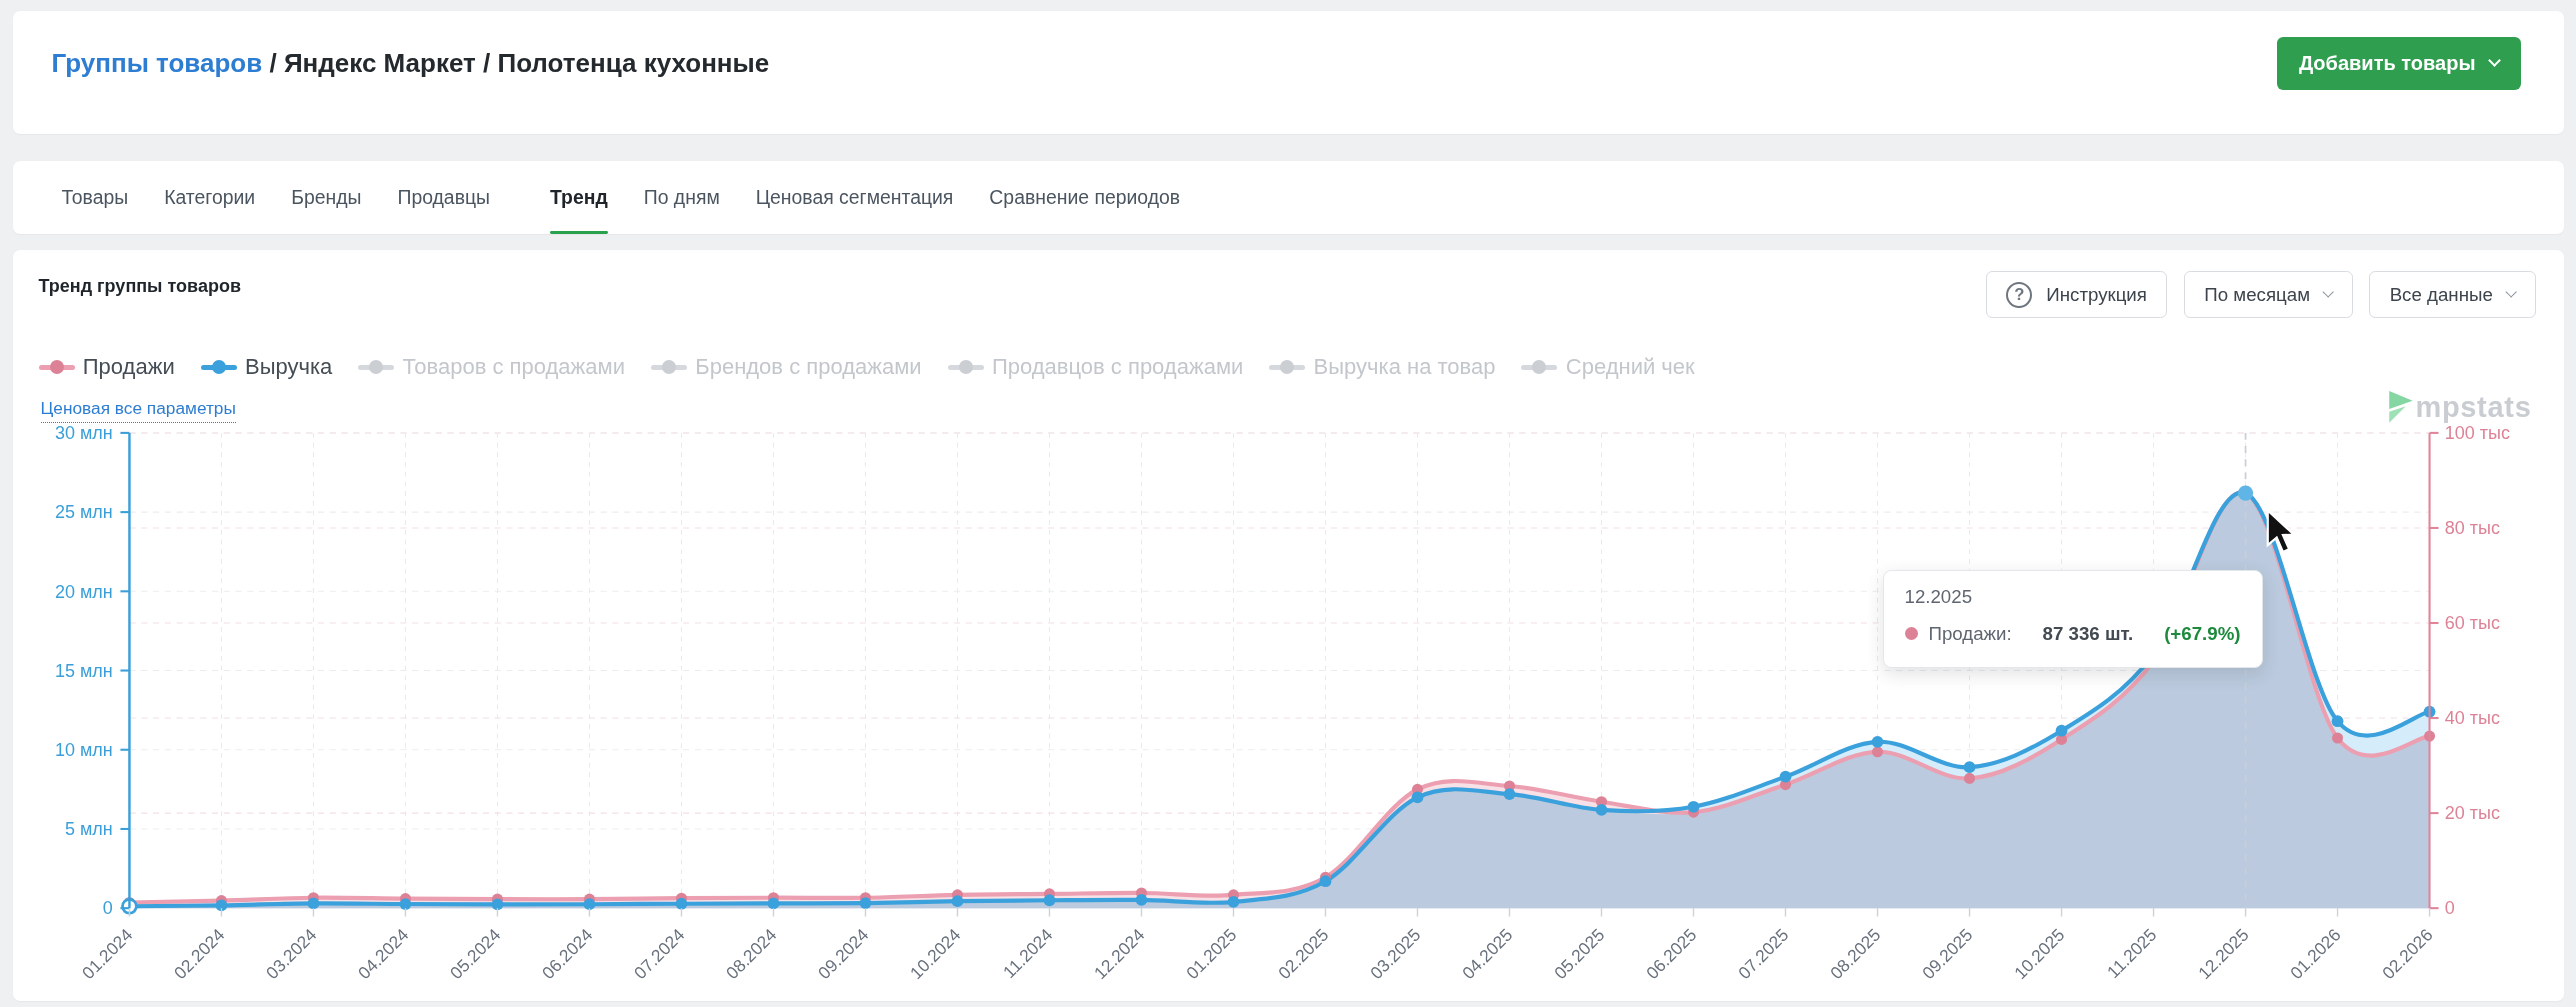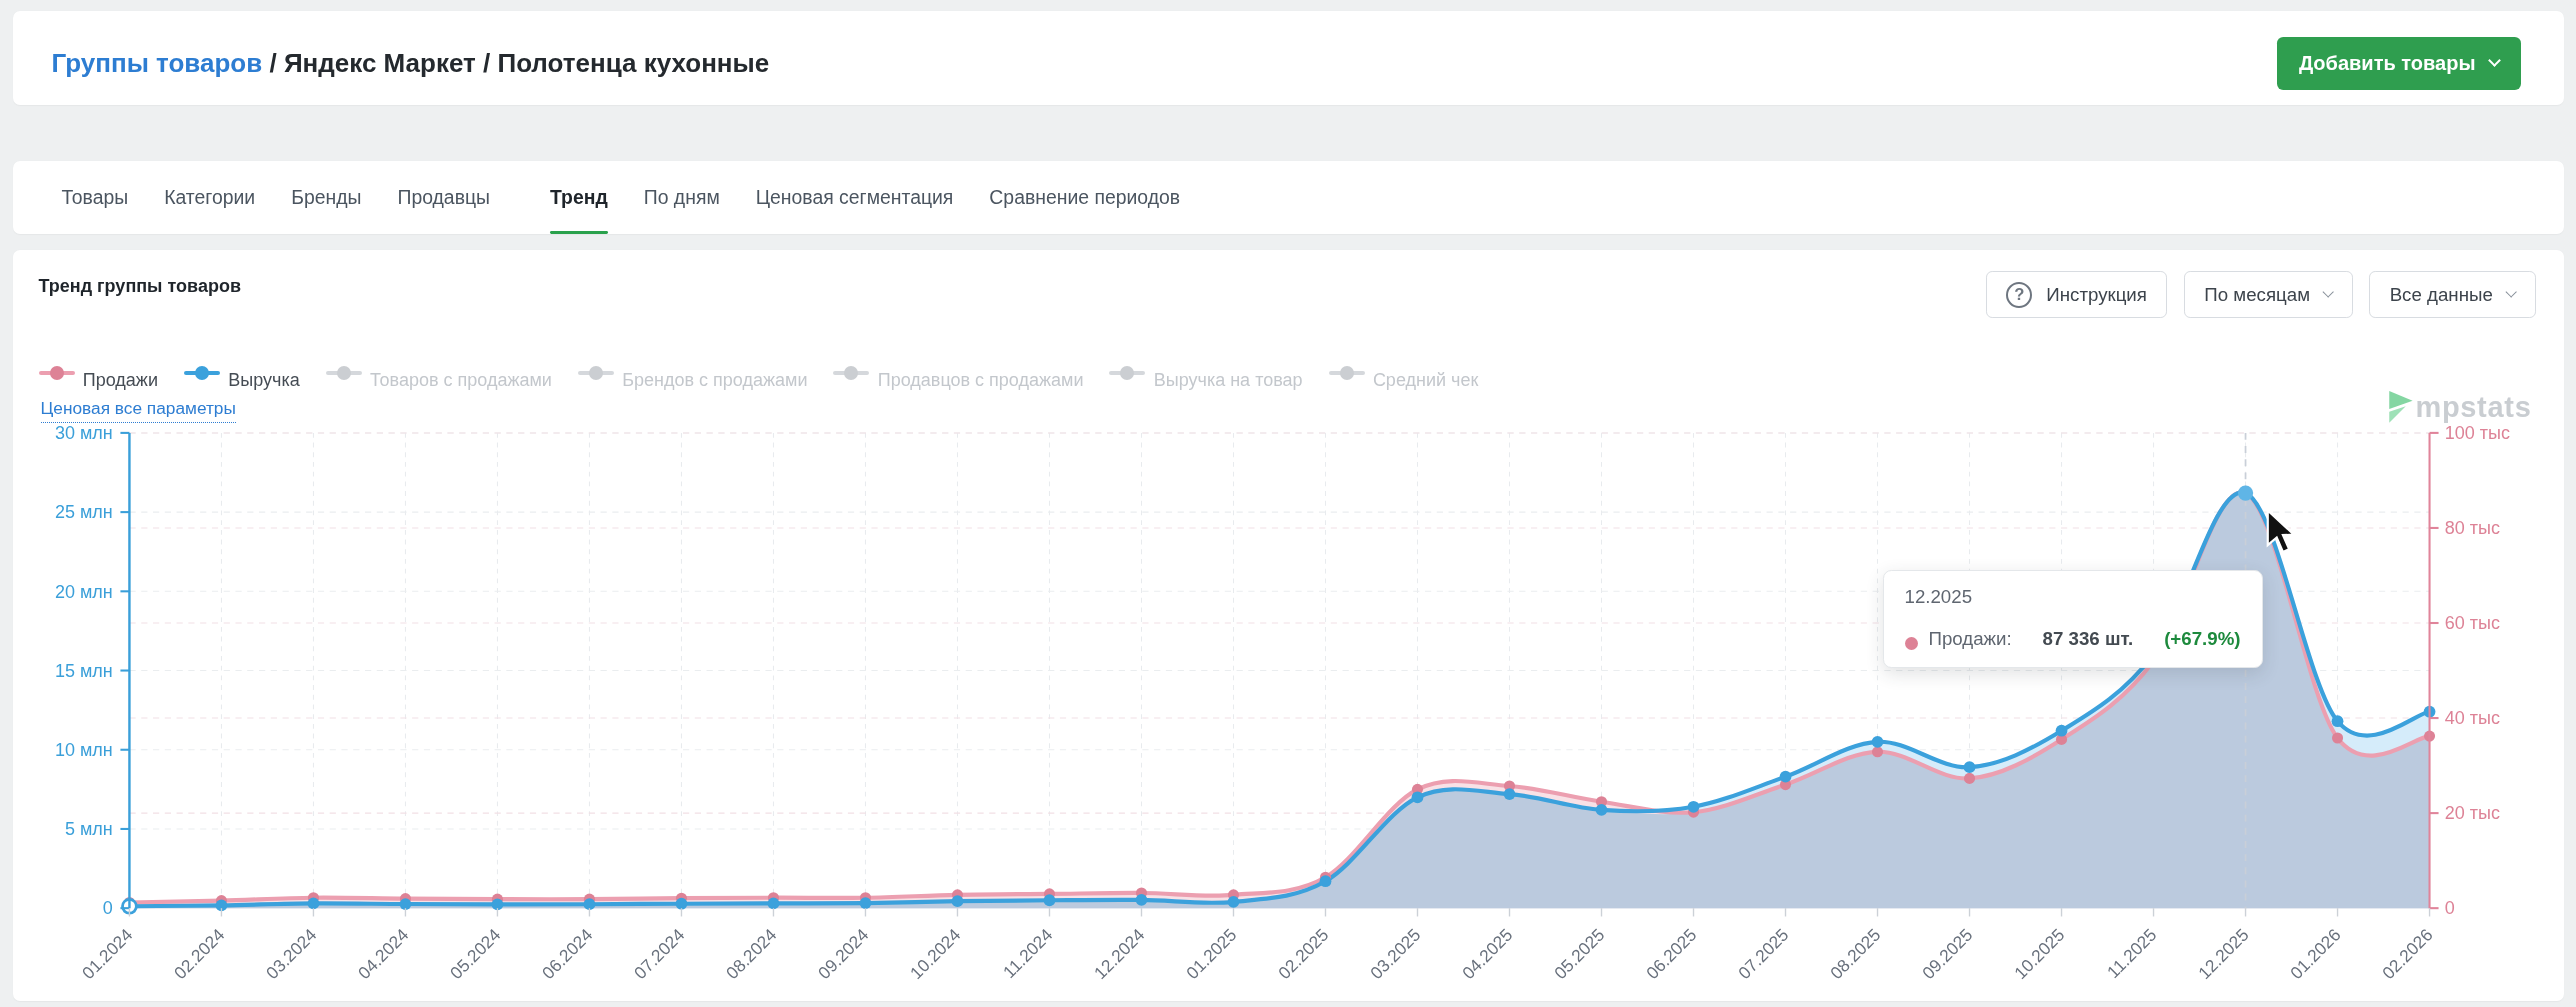--- a/index.html
+++ b/index.html
@@ -1,21 +1,21 @@
 <!DOCTYPE html>
 <html style="font-size:11px"><head>
 <meta charset="utf-8">
 <style>
   * { margin:0; padding:0; box-sizing:border-box; }
   html,body { width:2576px; height:1008px; overflow:hidden; }
   body { background:#eef0f1; font-family:"Liberation Sans", sans-serif; color:#24292e; position:relative; }
   .card { position:absolute; background:#fff; border-radius:7px; box-shadow:0 0.7px 1.4px rgba(0,0,0,0.04); }
 
   
-  #header-card { left:12.5px; top:11px; width:2551px; height:94px; }
+  #header-card { left:12.5px; top:11px; width:2551px; height:123px; }
   .breadcrumb { position:absolute; left:39px; top:0; height:105px; display:flex; align-items:center; font-size:26px; font-weight:700; }
   .breadcrumb a { color:#2d7dd2; text-decoration:none; cursor:pointer; }
   .breadcrumb .sep, .breadcrumb .rest { color:#24292e; white-space:pre; }
   .add-btn { position:absolute; right:43px; top:26px; height:53px; background:#2f9e4f; border:none; border-radius:6.2px;
              color:#fff; font-family:inherit; font-size:20px; font-weight:700; padding:0 22px; display:flex; align-items:center; gap:14px; cursor:pointer; }
   .chev { display:inline-block; width:9px; height:9px; border-right:2.4px solid #fff; border-bottom:2.4px solid #fff; transform:rotate(45deg); margin-top:-5.5px; }
   .chev.gray { border-color:#878f99; width:8.3px; height:8.3px; border-width:1.7px; }
 
   
   #tabs-card { left:12.5px; top:161px; width:2551px; height:73px; }
@@ -31,35 +31,35 @@
   .ctrl { height:47px; border:1px solid #d8dce1; border-radius:6.2px; background:#fff; display:flex; align-items:center; gap:14px;
           padding:0 19.4px; font-size:18.7px; color:#3d444c; font-family:inherit; cursor:pointer; }
   .qmark { width:26px; height:26px; border:2.1px solid #6e7680; border-radius:50%; display:flex; align-items:center; justify-content:center;
            font-size:16.6px; font-weight:700; color:#6e7680; }
 
   #legend { position:absolute; left:26px; top:104px; display:flex; align-items:center; gap:26px; }
   .lg-item { display:flex; align-items:center; gap:8.3px; cursor:pointer; }
   .lg-marker { position:relative; width:36px; height:18px; }
   .lg-line { position:absolute; left:0; top:7px; width:36px; height:4.9px; border-radius:2.8px; }
   .lg-dot  { position:absolute; left:11px; top:2.1px; width:14px; height:14px; border-radius:50%; }
-  .lg-label { font-size:18px; color:#454c54;margin-top:16px; }
+  .lg-label { font-size:22px; color:#454c54; }
   .lg-item.off .lg-label { color:#c3c7cc; }
 
   #show-all { position:absolute; left:28px; top:148px; font-size:17.3px; color:#2d7dd2; cursor:pointer;
               border-bottom:1.7px dotted #2d7dd2; padding-bottom:2.8px; }
 
   #chart-svg { position:absolute; left:0; top:0; }
 
   #watermark { position:absolute; right:32px; top:141px; display:flex; align-items:center; opacity:0.85; }
   #watermark .wm-text { font-size:29px; font-weight:700; color:#c0c5ca; letter-spacing:0.7px; }
 
   #tooltip { position:absolute; left:1870px; top:320px; width:380px; background:#fff; border:0.7px solid #e4e7ea;
              border-radius:8.3px; box-shadow:0 5.5px 18px rgba(40,50,60,0.14); padding:15.3px 21px 16.6px 21px; z-index:5; }
   #tooltip .tt-title { font-size:18.7px; color:#5f6670; margin-bottom:9.7px; }
-  .tt-row { display:flex; align-items:flex-end; font-size:18.7px; height:32px; }
+  .tt-row { display:flex; align-items:center; font-size:18.7px; height:32px; }
   .tt-dot { width:13px; height:13px; border-radius:50%; margin-right:11px; flex:0 0 auto; }
   .tt-label { color:#5f6670; width:111px; }
   .tt-value { color:#434a51; font-weight:700; flex:1; text-align:right; margin-right:15.3px; white-space:pre; }
   .tt-delta { color:#1d8a3d; font-weight:700; width:92px; text-align:right; white-space:pre; }
 
   #cursor { position:absolute; left:2252px; top:259px; z-index:9; }
 </style>
 </head>
 <body>
 

